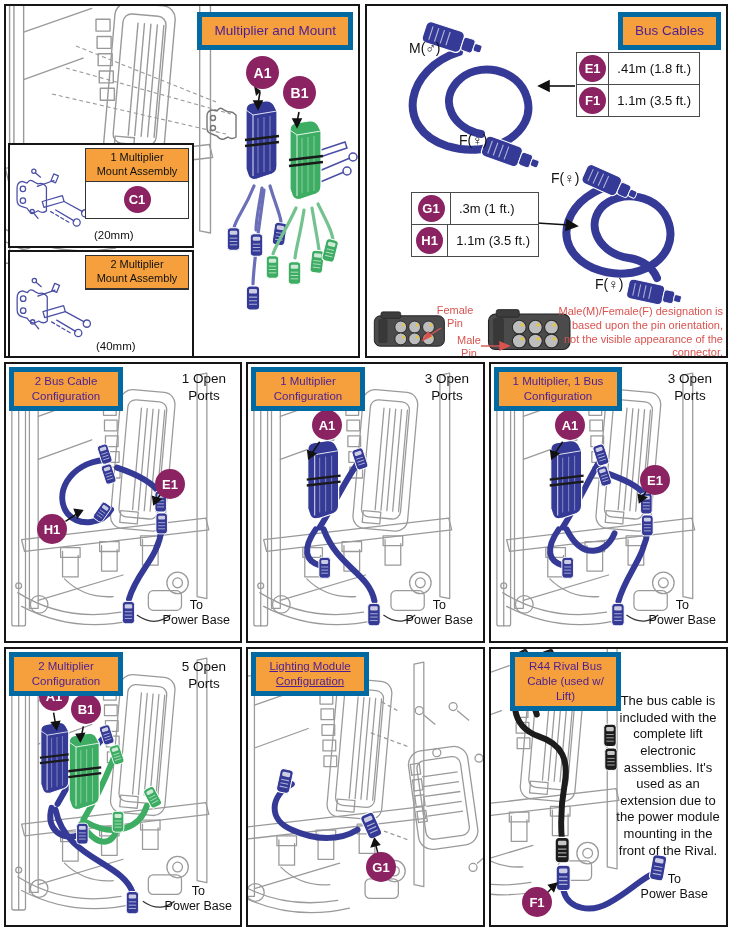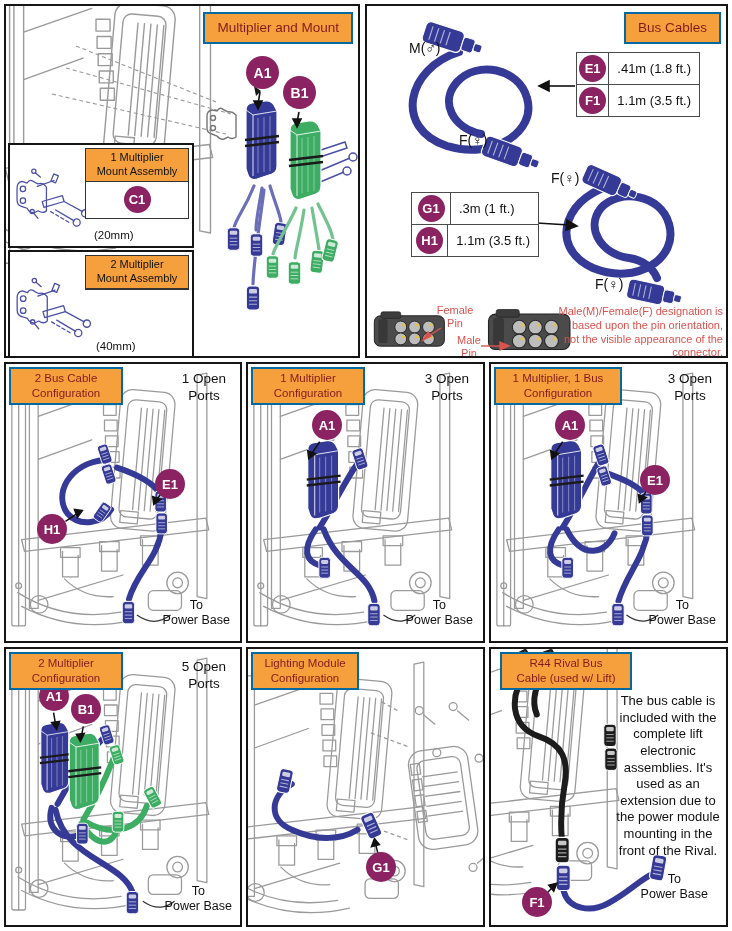--- a/index.html
+++ b/index.html
@@ -1,20 +1,20 @@
 <!DOCTYPE html>
 <html><head>
 <meta charset="utf-8">
 <style>
   html,body{margin:0;padding:0;background:#fff;}
   .page{position:relative;width:732px;height:931px;background:#fff;
         font-family:"Liberation Sans","DejaVu Sans",sans-serif;color:#111;overflow:hidden;}
   .panel{position:absolute;border:2px solid #151515;background:#fff;box-sizing:border-box;overflow:hidden;}
   .art{position:absolute;left:0;top:0;width:100%;height:100%;z-index:1;}
-  .hdr{position:absolute;background:#F5A03D;border:2px solid #0369a1;color:#7f1d1d;text-align:center;
+  .hdr{position:absolute;background:#F5A03D;border:5px solid #0369a1;color:#4c1d95;text-align:center;
        font-size:11.5px;line-height:1.3;padding:2px 7px;white-space:pre-line;z-index:7;box-sizing:border-box;}
   .hdr-lg{font-size:13.5px;padding:5px 12px;white-space:nowrap;}
   .badge{position:absolute;width:30px;height:30px;border-radius:50%;background:#8B2261;color:#fff;
          font-weight:bold;font-size:13px;display:flex;align-items:center;justify-content:center;z-index:6;}
   .badge.lg{width:33px;height:33px;font-size:14px;}
   .badge.inline{position:static;width:27px;height:27px;flex:0 0 auto;}
   .lbl{position:absolute;font-size:13.5px;color:#111;z-index:4;}
   .pre{white-space:pre-line;text-align:center;line-height:1.25;}
   .openports{position:absolute;font-size:13.5px;z-index:5;}
   .footer-lbl{position:absolute;font-size:12.5px;z-index:5;}
@@ -564,21 +564,21 @@
           </g>
         <g transform="translate(110,168) rotate(-24)">
             <use href="#plug" width="17" height="29"></use>
           </g>
       </g>
       <g stroke="#111" stroke-width="1.5">
         <line x1="131" y1="208" x2="128" y2="196"></line>
           <polygon points="127,191 124,199 132,197" fill="#111"></polygon>
       </g>
     </svg>
-    <div class="hdr" style="left:3px;top:3px;width:108px;">Lighting Module
+    <div class="hdr" style="left:3px;top:3px;width:118px;text-decoration:underline;">Lighting Module
 Configuration</div>
     <div class="badge" style="left:118px;top:203px;">G1</div>
   </section>
 
   <section class="panel" style="left:489px;top:647px;width:239px;height:280px;">
     <svg class="art" viewBox="0 0 236 278" preserveAspectRatio="none">
       <g transform="translate(-76,-14)">
           <use href="#chassis" width="236" height="278"></use>
         </g>
 
@@ -613,21 +613,21 @@
           </g>
         <g transform="translate(162,204) rotate(10)">
             <use href="#plug" width="17" height="30"></use>
           </g>
       </g>
       <g stroke="#111" stroke-width="1.5">
         <line x1="54" y1="248" x2="62" y2="240"></line>
           <polygon points="66,236 58,238 63,244" fill="#111"></polygon>
       </g>
     </svg>
-    <div class="hdr" style="left:9px;top:3px;width:132px;">R44 Rival Bus
+    <div class="hdr" style="left:19px;top:3px;width:111px;">R44 Rival Bus
 Cable (used w/ Lift)</div>
     <div class="p8-note" style="left:120px;top:44px;width:114px;">The bus cable is included with the complete lift electronic assemblies. It's used as an extension due to the power module mounting in the front of the Rival.</div>
     <div class="badge" style="left:31px;top:238px;">F1</div>
     <div class="footer-lbl pre" style="right:18px;bottom:22px;">To
 Power Base</div>
   </section>
 
 </div>
 
 </body></html>

